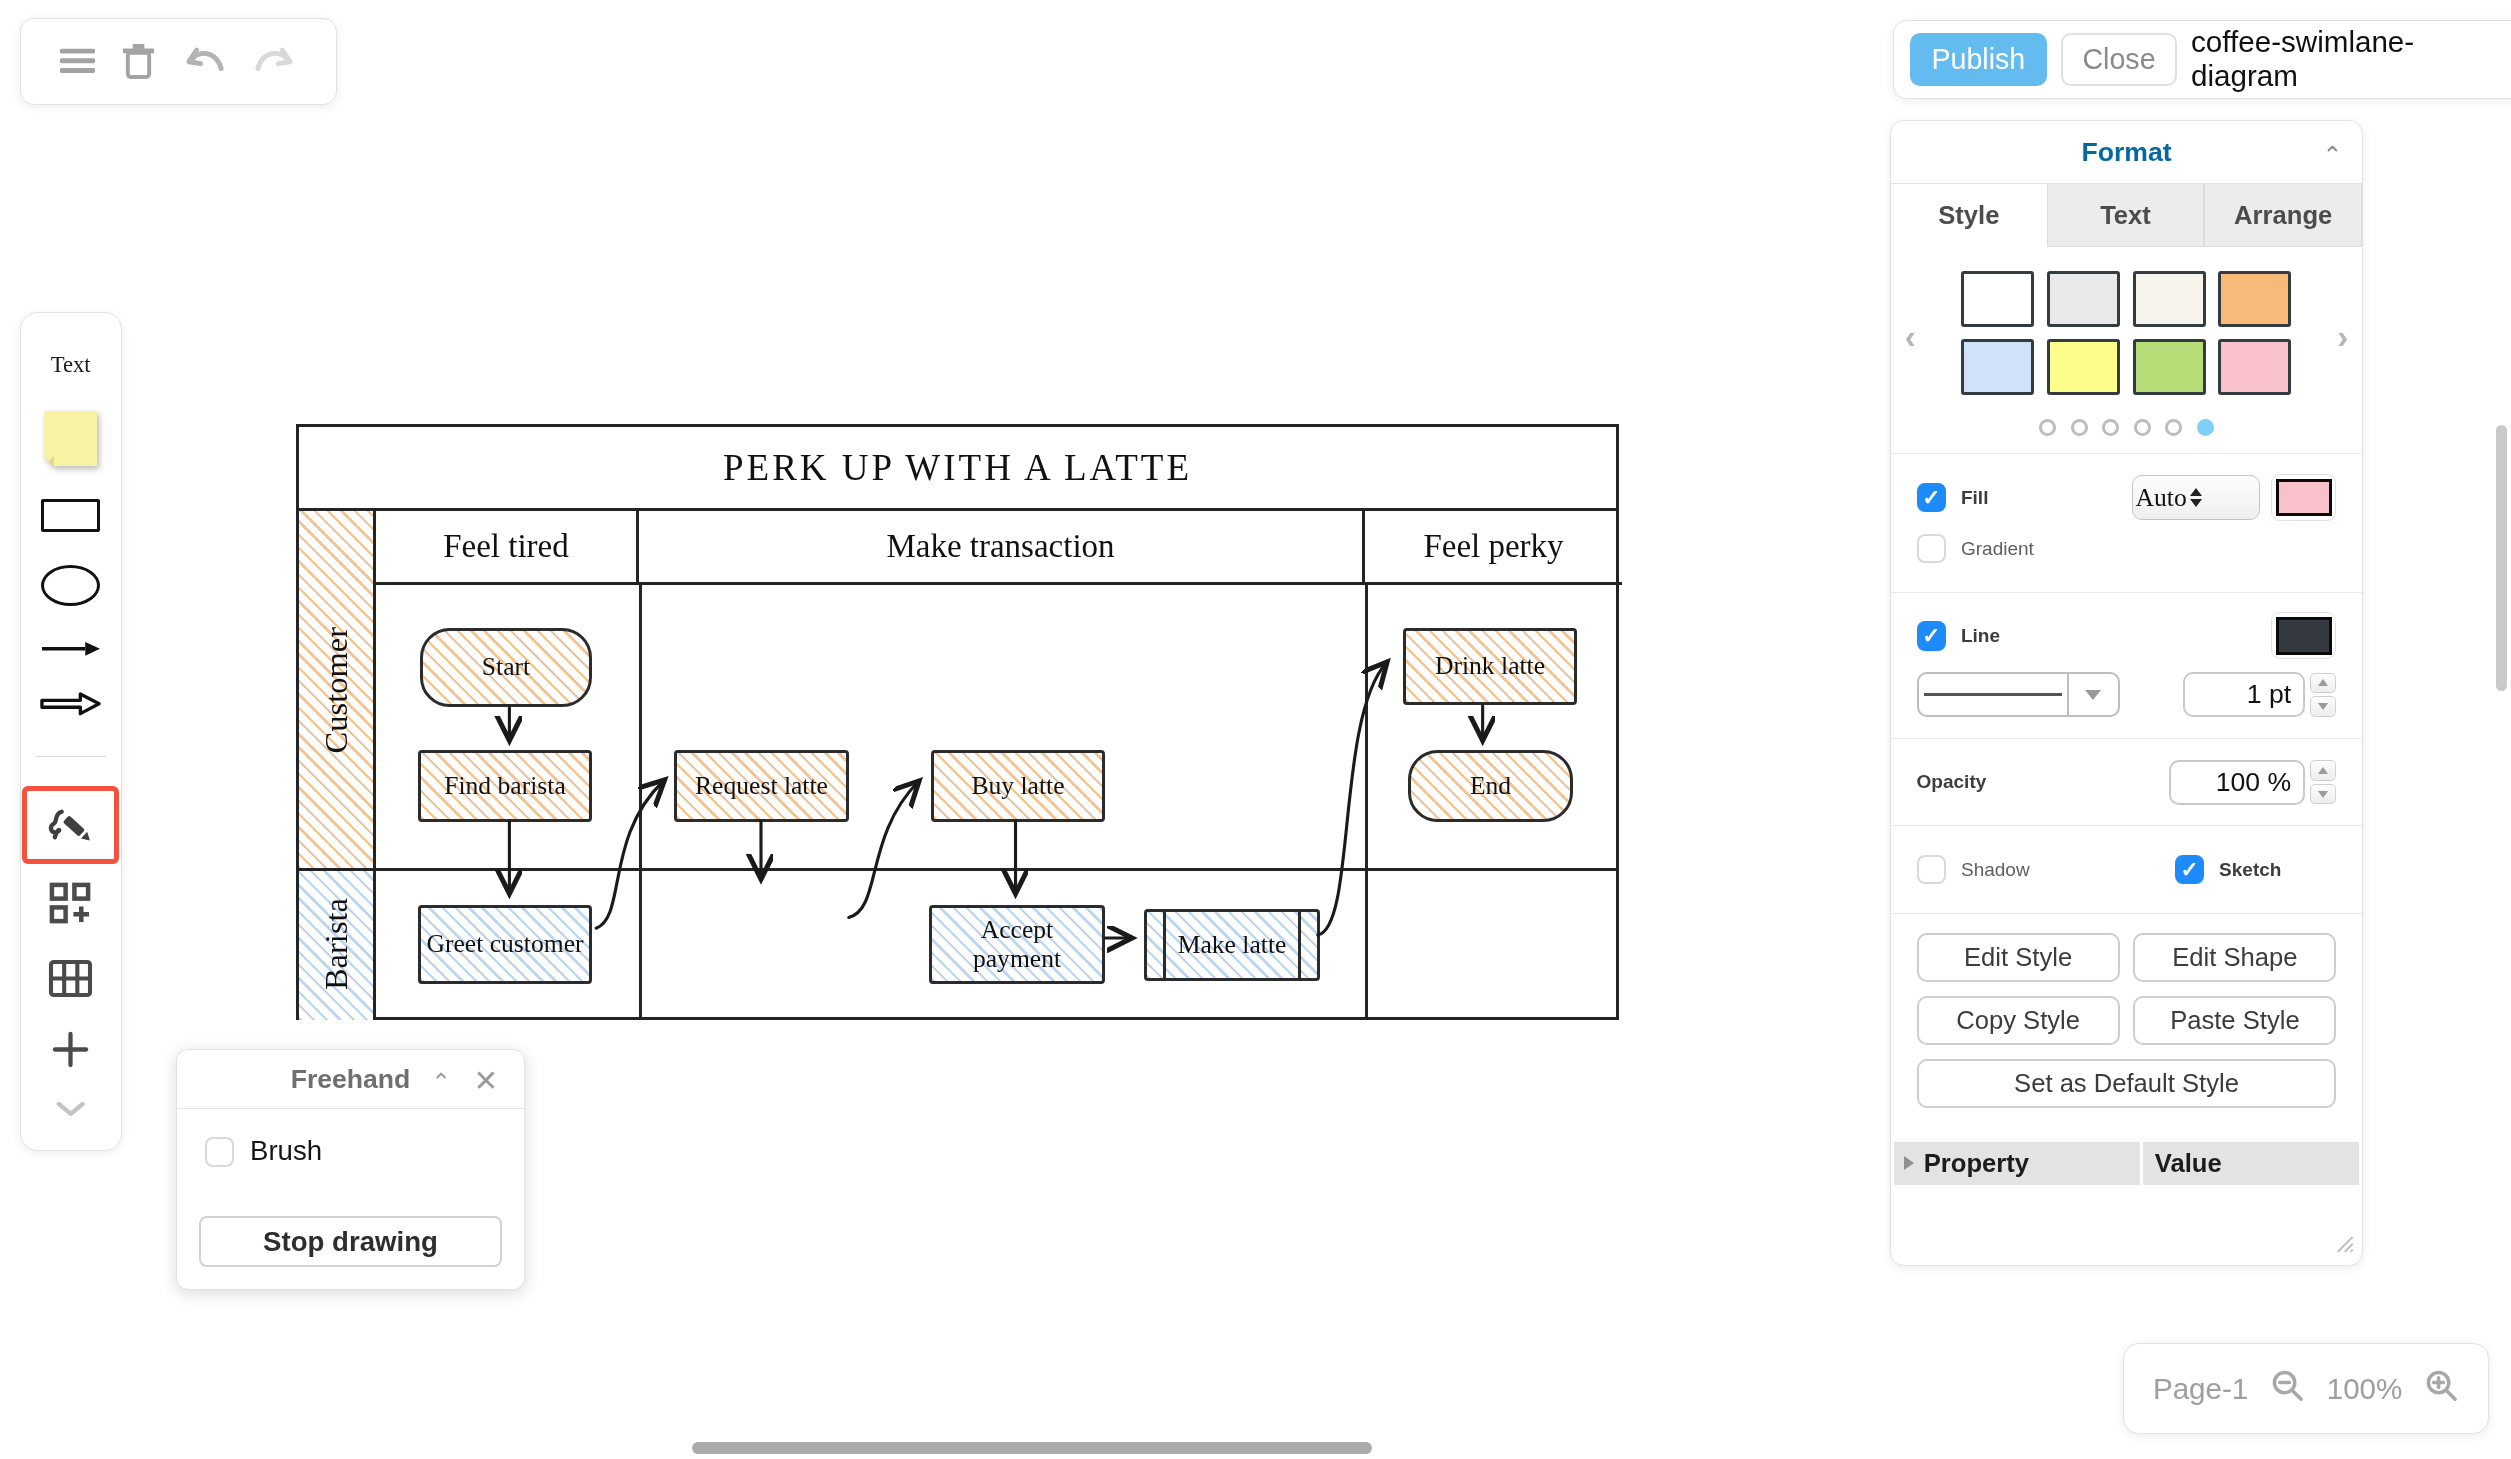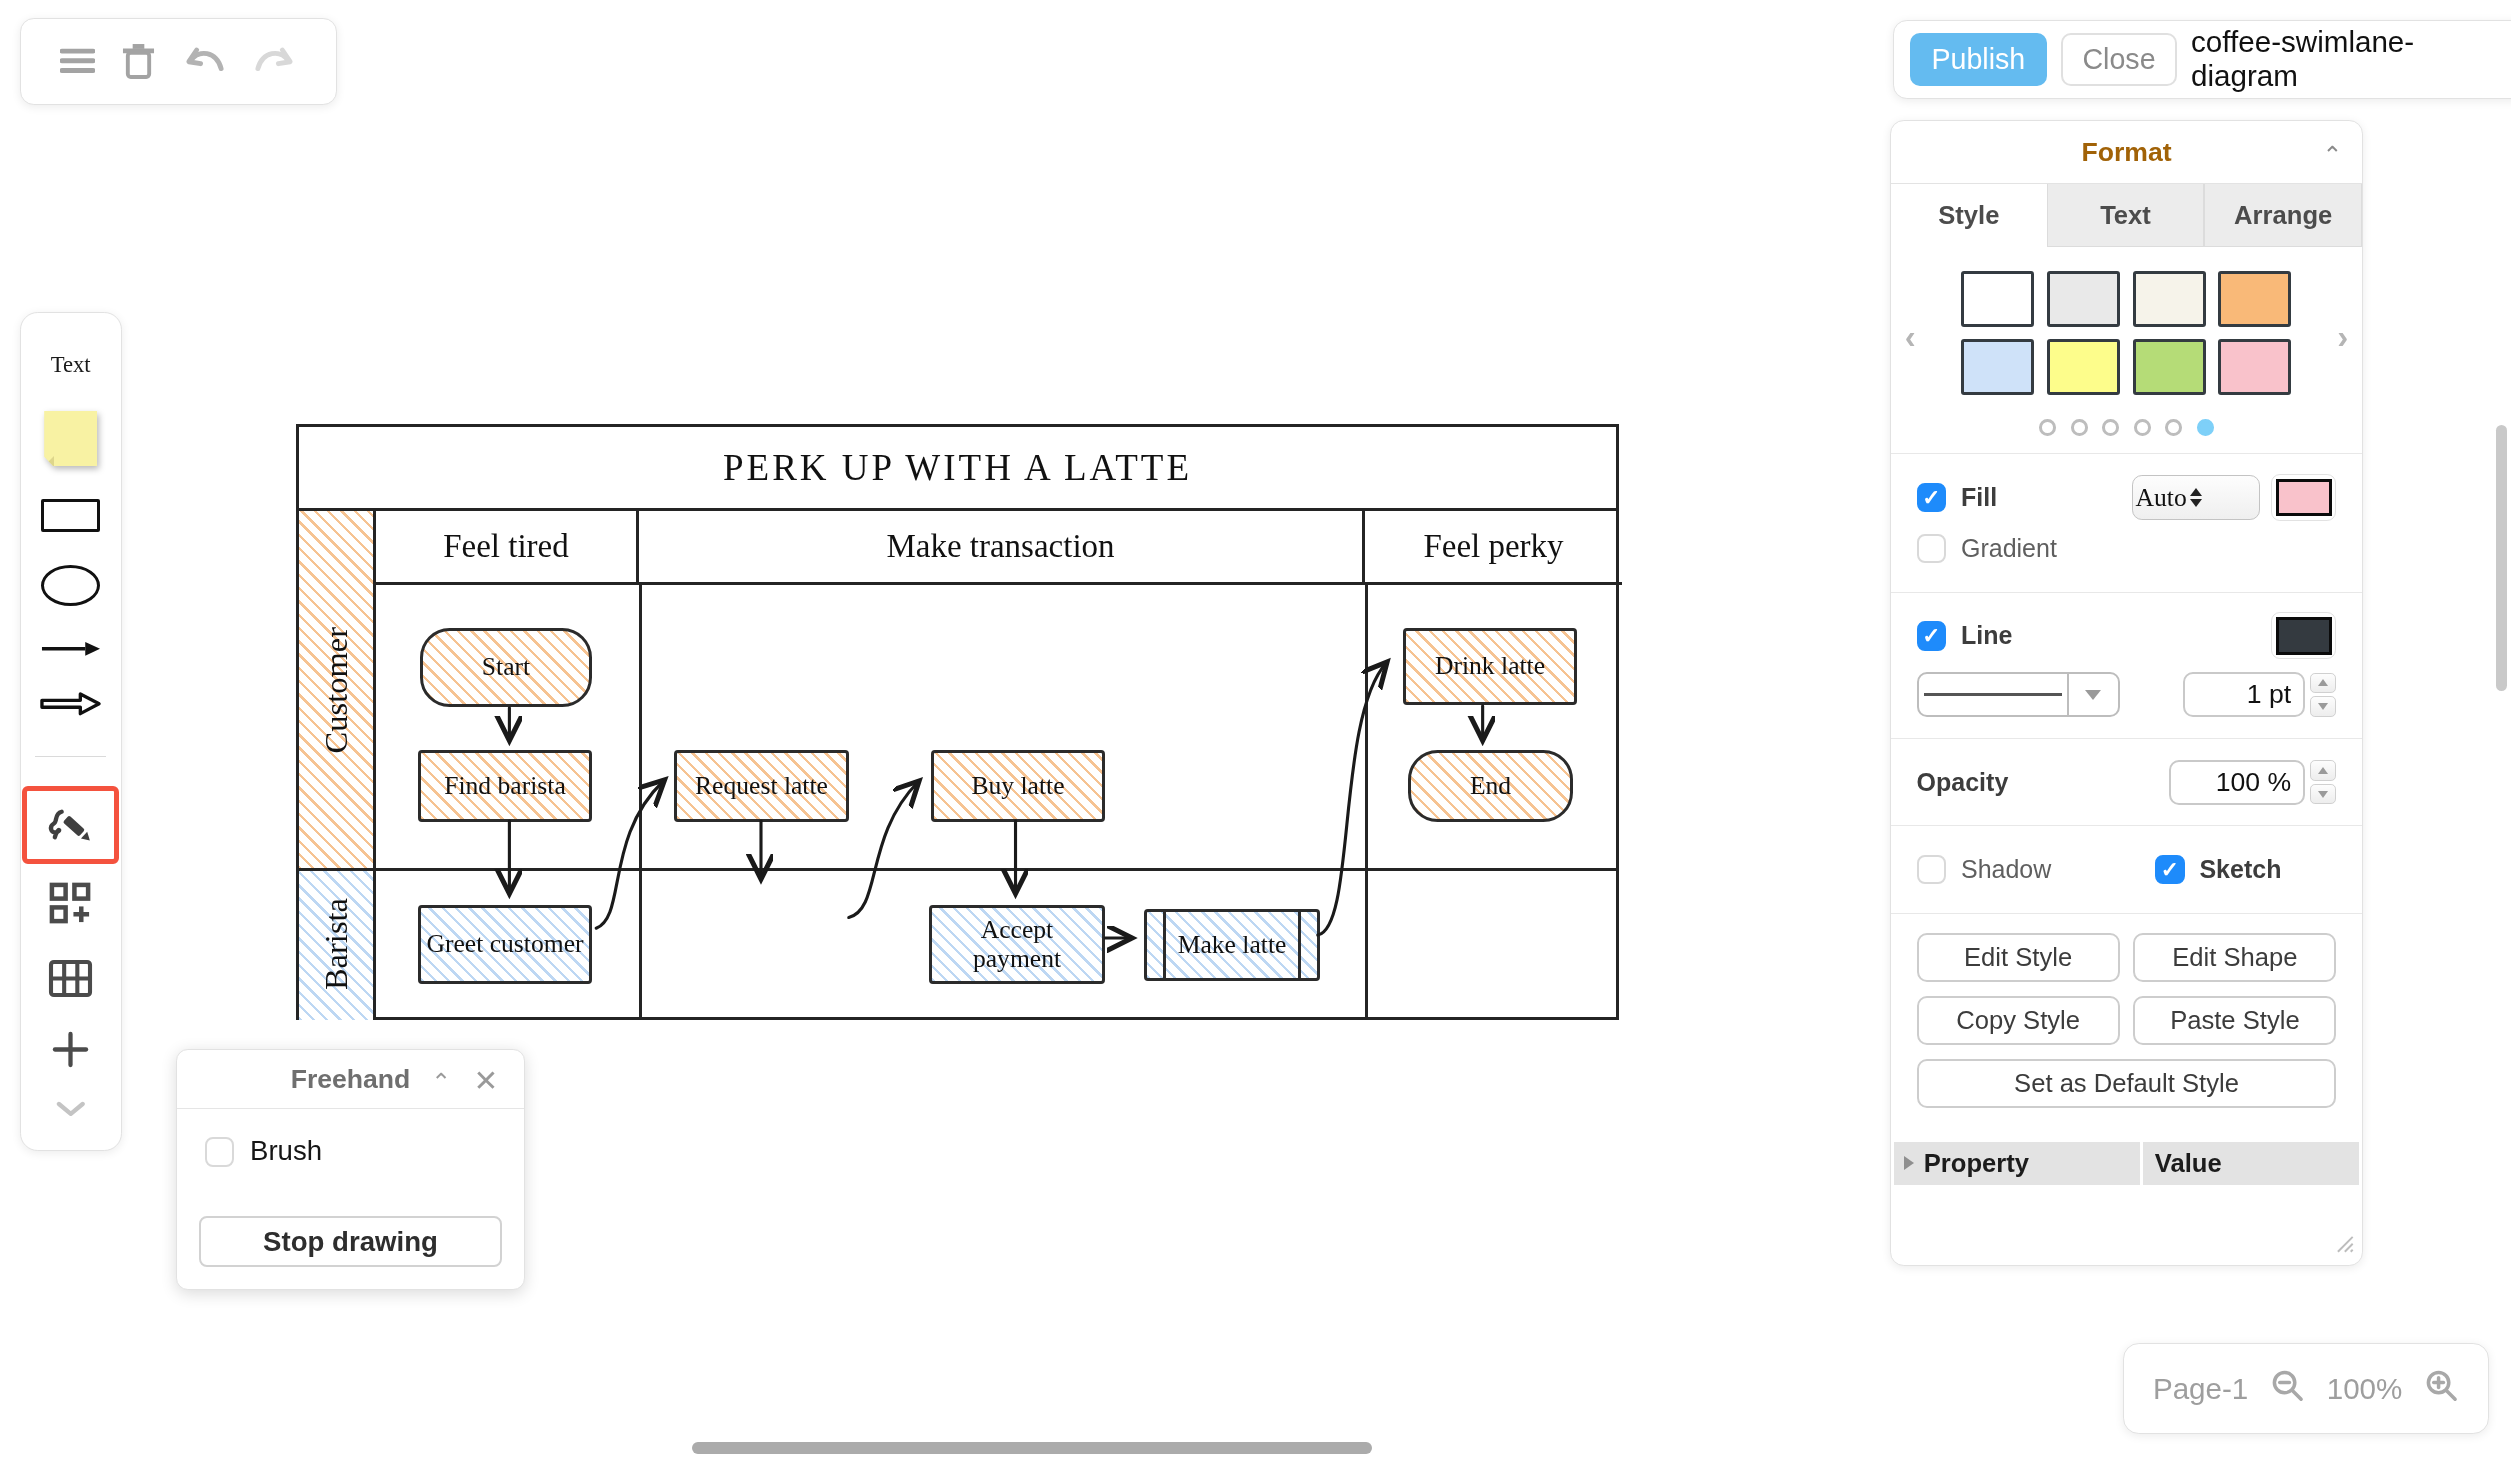--- a/index.html
+++ b/index.html
@@ -38,38 +38,38 @@
   .btn-publish { height:53px; padding:0 21.7px; background:#64bbf0; border:none; border-radius:9.9px;
         color:#fff; font-size:28.6px; display:flex; align-items:center; }
   .btn-close { height:53px; padding:0 19.7px; background:#fff; border:2px solid #e0e0e0; border-radius:9.9px;
         color:#8a8a8a; font-size:28.6px; display:flex; align-items:center; }
   .doc-title { font-size:29.6px; color:#111; }
 
   
   .format-panel { position:absolute; left:1890px; top:120px; width:473px; height:1146px; }
   .fp-header { height:63px; display:flex; align-items:center; justify-content:center;
         border-bottom:1px solid #e3e3e3; position:relative; }
-  .fp-header .title { font-size:26.6px; font-weight:bold; color:#a16207; }
+  .fp-header .title { font-size:26.6px; font-weight:bold; color:#0369a1; }
   .fp-chevron { position:absolute; right:19.7px; top:19.7px; color:#8a8a8a; font-size:23.6px; }
   .fp-tabs { display:flex; height:63px; }
   .fp-tab { flex:1; display:flex; align-items:center; justify-content:center;
         font-size:25.6px; font-weight:bold; color:#4c4c4c; background:#ececec;
         border:1px solid #dcdcdc; border-top:none; }
   .fp-tab.active { background:#fff; border:none; }
   .section { border-bottom:1px solid #e8e8e8; padding:17.7px 25.6px; }
   .swatch-wrap { position:relative; padding:23.6px 0 17.7px; border-bottom:1px solid #e8e8e8; }
   .swatch-grid { width:331px; margin:0 auto; display:grid; grid-template-columns:repeat(4,73px);
         grid-auto-rows:56px; gap:12.8px; }
   .swatch { border:3.9px solid #343b41; border-radius:3px; }
   .pg-chev { position:absolute; top:71px; font-size:33px; color:#b5b5b5; font-weight:bold; }
   .dots { display:flex; gap:14.8px; justify-content:center; margin-top:23.6px; }
   .dot { width:16.7px; height:16.7px; border-radius:50%; border:3px solid #bdbdbd; background:#fff; }
   .dot.active { background:#7ed0f8; border-color:#7ed0f8; }
   .frow { display:flex; align-items:center; min-height:51px; }
-  .flabel { font-size:25px; font-weight:bold; color:#3d3d3d; margin-left:14.8px; }
+  .flabel { font-size:19px; font-weight:bold; color:#3d3d3d; margin-left:14.8px; }
   .flabel.dim { font-weight:normal; color:#5f5f5f; }
   .auto-select { width:128px; height:45px; border:1px solid #c3c3c3; border-radius:9.9px;
         background:linear-gradient(#fdfdfd,#efefef); display:flex; align-items:center;
         padding:0 11.8px 0 0; margin-right:11.8px;font-family:Liberation Serif, serif; }
   .auto-select span { flex:1; text-align:center; font-size:25.6px; color:#111; }
   .updown { display:flex; flex-direction:column; gap:3px; }
   .updown i { display:block; width:0; height:0; border-left:6.9px solid transparent; border-right:6.9px solid transparent; }
   .updown i.u { border-bottom:8.9px solid #222; }
   .updown i.d { border-top:8.9px solid #222; }
   .color-btn { width:65px; height:47px; border:1px solid #e2e2e2; border-radius:8.9px; padding:3.9px; background:#fff; }

